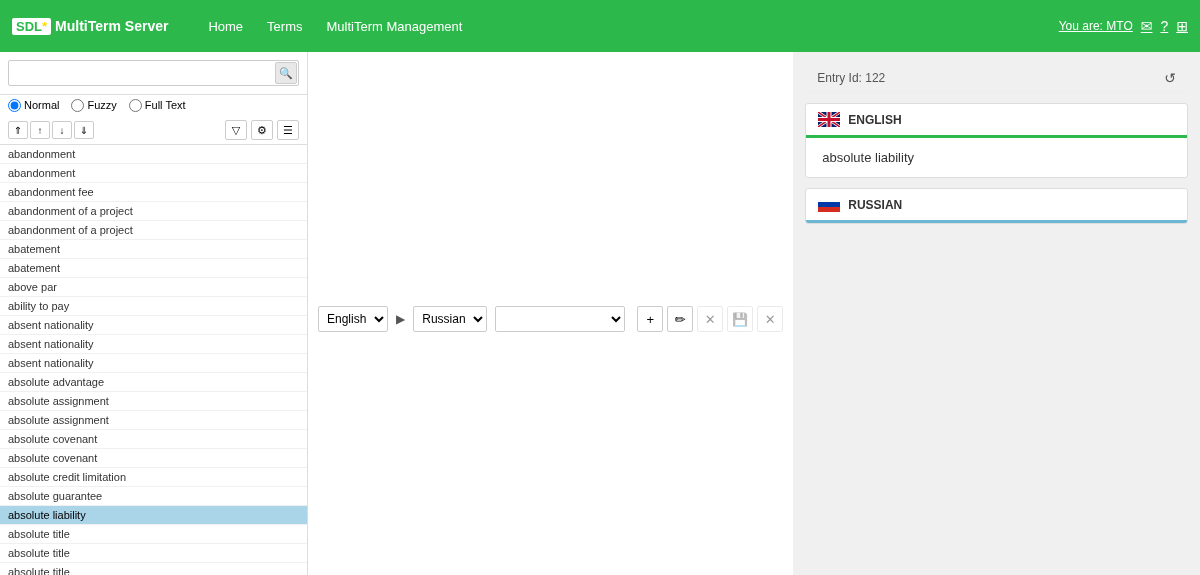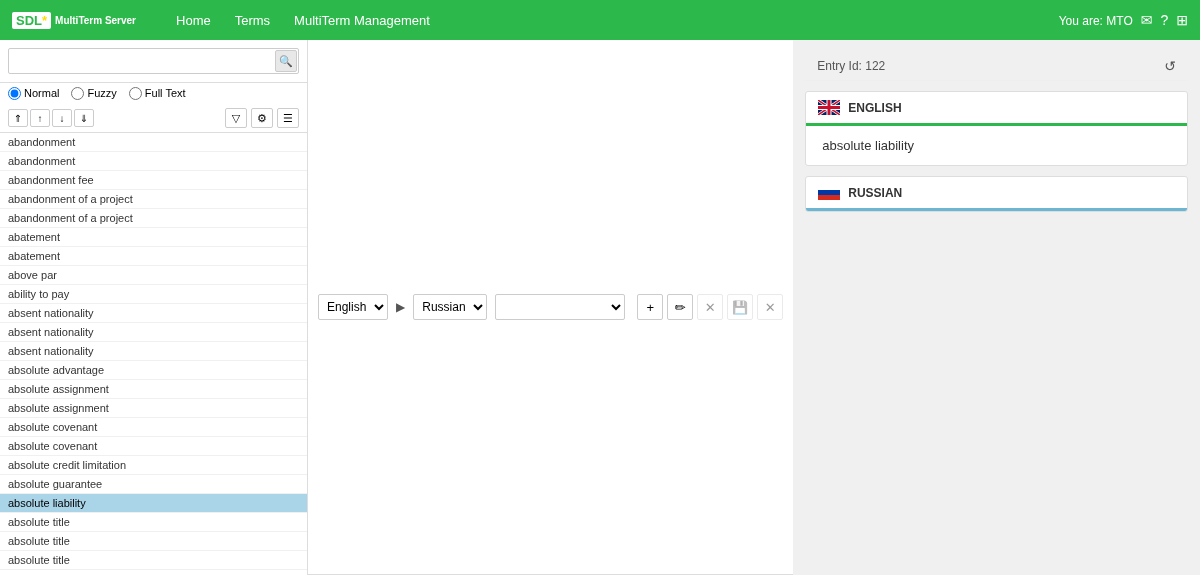--- a/index.html
+++ b/index.html
@@ -1,64 +1,65 @@
 <!DOCTYPE html>
 <html><head>
   <meta charset="utf-8">
   <style>
     * { margin: 0; padding: 0; box-sizing: border-box; }
     body { font-family: Arial, sans-serif; font-size: 12px; background: #f0f0f0; width: 1200px; height: 575px; overflow: hidden; }
 
     
     .top-bar {
       background: #2db84b;
-      height: 40px;
+      height: 52px;
       display: flex;
       align-items: center;
       padding: 0 12px;
       justify-content: space-between;
     }
     .logo-area {
       display: flex;
       align-items: center;
       gap: 4px;
     }
     .logo-sdl {
       background: white;
       color: #2db84b;
       font-weight: bold;
       font-size: 13px;
       padding: 1px 4px;
       border-radius: 2px;
     }
     .logo-text {
       color: white;
-      font-size: 10px;
+      font-size: 14px;
       font-weight: bold;
     }
     .nav-links {
       display: flex;
       align-items: center;
       gap: 24px;
       margin-left: 40px;
     }
     .nav-link {
       color: white;
       font-size: 13px;
       cursor: pointer;
       text-decoration: none;
       text-align: center;
     }
     .nav-right {
       display: flex;
-      align-items: flex-end;
+      align-items: center;
       gap: 8px;
       color: white;
       font-size: 12px;
       margin-left: auto;
+      text-decoration: underline;
     }
     .nav-icon {
       color: white;
       font-size: 14px;
       cursor: pointer;
     }
 
     
     .main-layout {
       display: flex;

